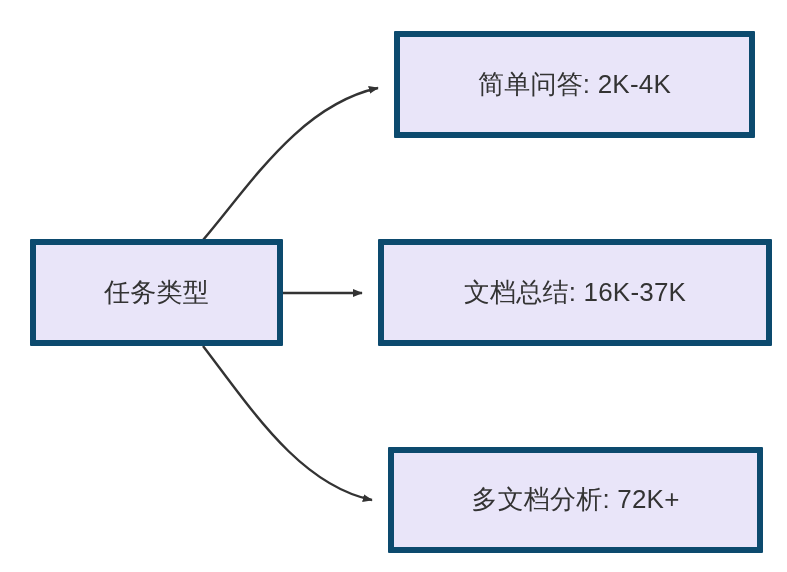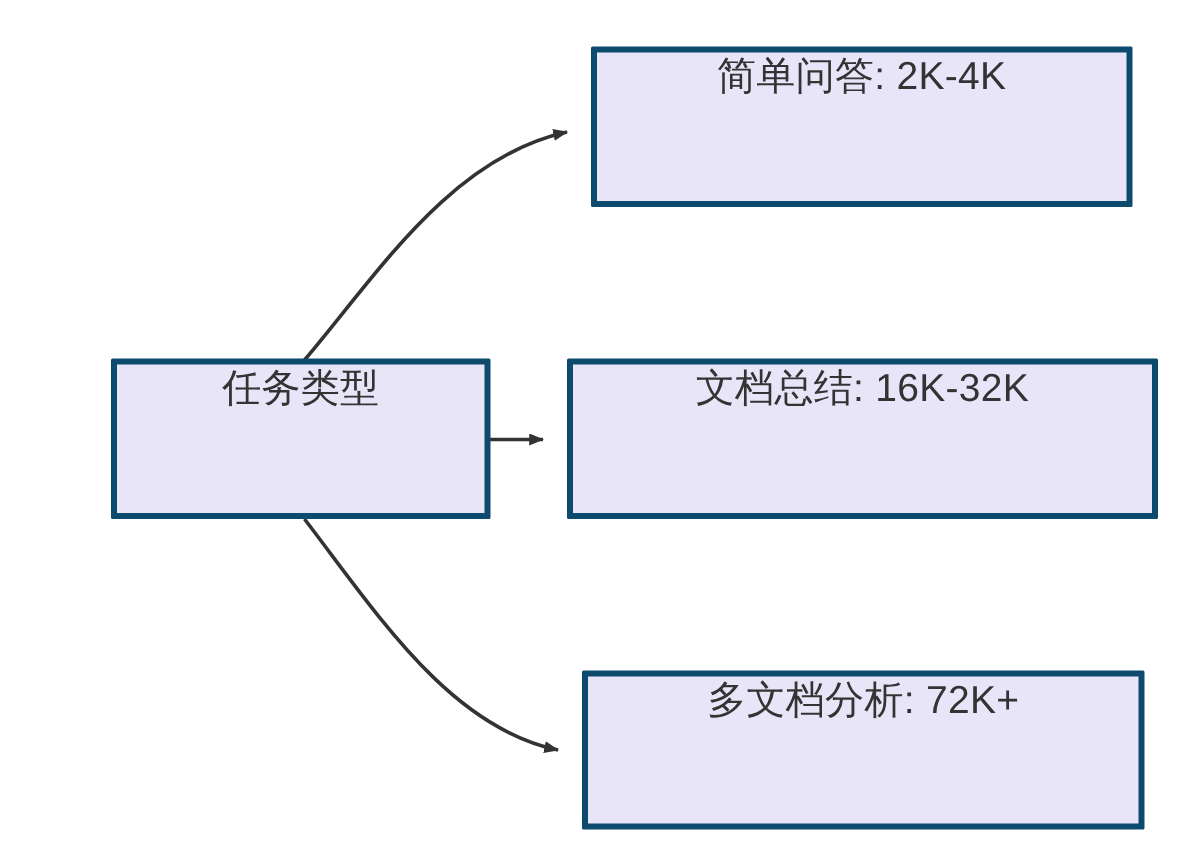--- a/index.html
+++ b/index.html
@@ -22,33 +22,34 @@
     left: 0;
     top: 0;
     width: 787px;
     height: 572px;
     pointer-events: none;
   }
   .node {
     position: absolute;
     box-sizing: border-box;
     background: #e9e5f9;
-    border: 4px solid #0c4a6e;
+    border: 6px solid #0c4a6e;
     border-radius: 1px;
     display: flex;
+    align-items: center;
     justify-content: center;
   }
   .node-label {
     color: #333333;
     font-size: 26px;
     line-height: 1.2;
     letter-spacing: 0.2px;
     white-space: nowrap;
   }
-  #node-root   { left: 30px;  top: 239px; width: 253px; height: 107px; margin-left: 44px; }
+  #node-root   { left: 30px;  top: 239px; width: 253px; height: 107px; }
   #node-simple { left: 394px; top: 31px;  width: 361px; height: 107px; }
   #node-doc    { left: 378px; top: 239px; width: 394px; height: 107px; }
   #node-multi  { left: 388px; top: 447px; width: 375px; height: 106px; }
 </style>
 </head>
 <body>
 
 <div id="diagram-canvas">
 
   <svg id="edge-layer" viewBox="0 0 787 572" width="787" height="572" xmlns="http://www.w3.org/2000/svg">
@@ -67,20 +68,20 @@
 
   <div class="node" id="node-root">
     <span class="node-label">任务类型</span>
   </div>
 
   <div class="node" id="node-simple">
     <span class="node-label">简单问答: 2K-4K</span>
   </div>
 
   <div class="node" id="node-doc">
-    <span class="node-label">文档总结: 16K-32K</span>
+    <span class="node-label">文档总结: 16K-37K</span>
   </div>
 
   <div class="node" id="node-multi">
     <span class="node-label">多文档分析: 72K+</span>
   </div>
 
 </div>
 
 </body></html>

